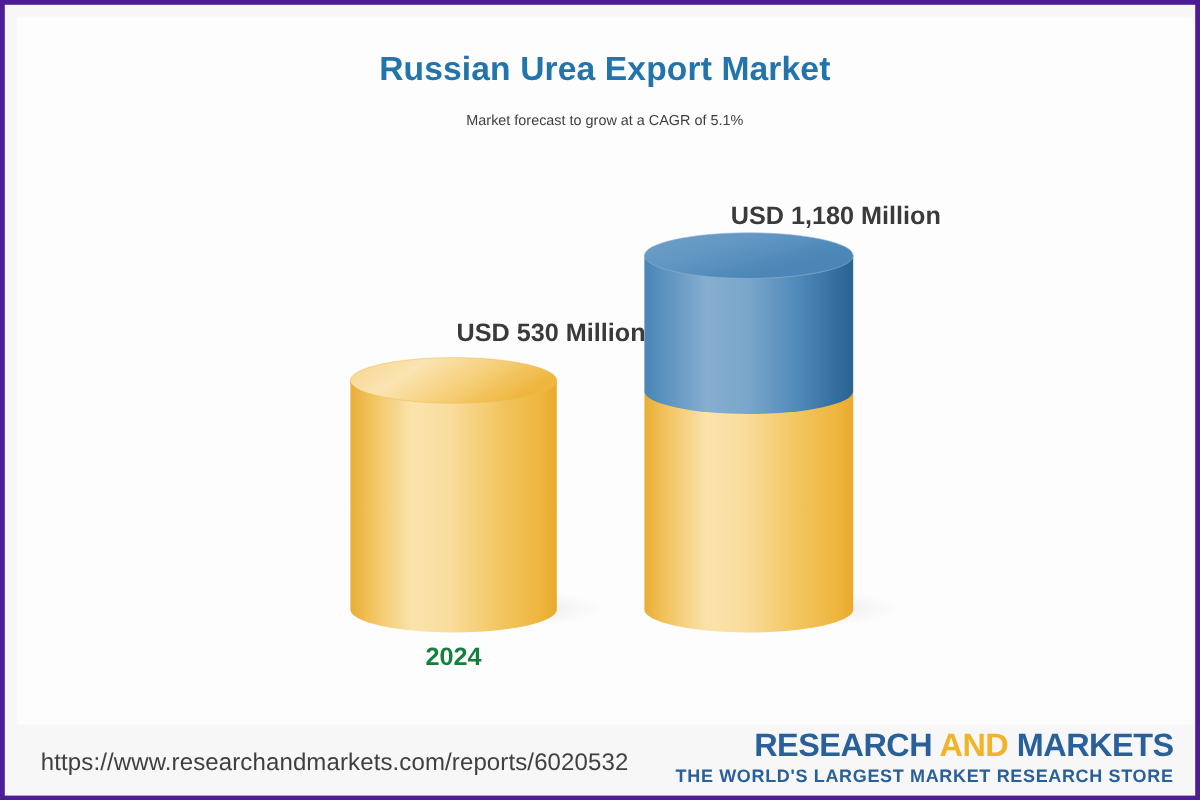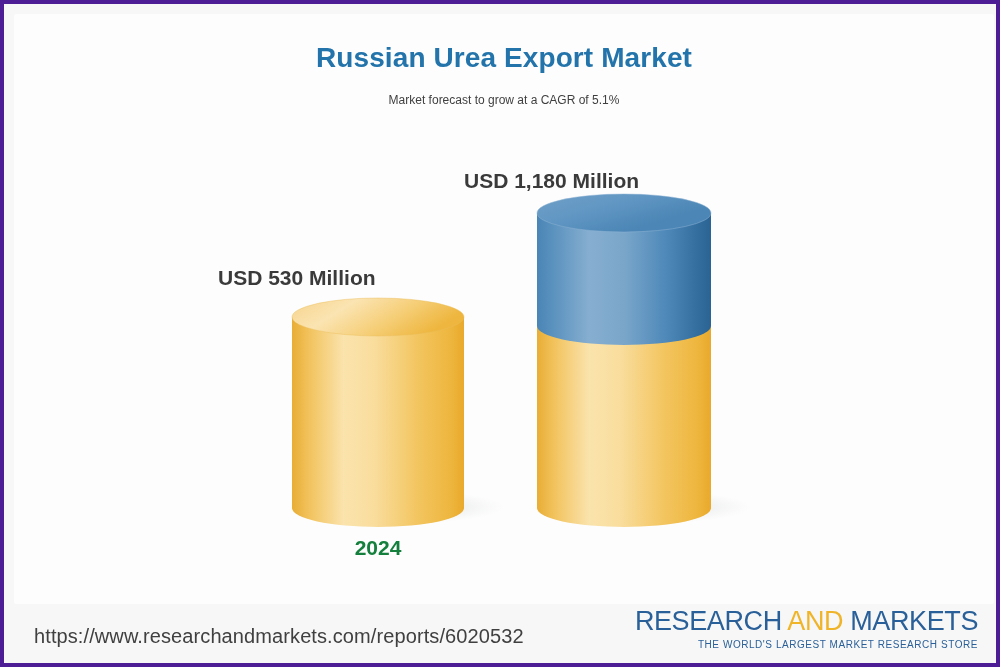--- a/index.html
+++ b/index.html
@@ -65,21 +65,21 @@
     top: 0;
     width: 1000px;
     height: 667px;
   }
 
   .value-label {
     position: absolute;
     font-size: 21px;
     font-weight: bold;
     color: #3a3a3a;
-    text-align: left;
+    text-align: right;
     white-space: nowrap;
   }
   .vl-2024 { left: 214px; top: 262px; width: 320px; }
   .vl-2033 { left: 460px; top: 165px; width: 320px; }
 
   .cat-label {
     position: absolute;
     font-size: 21px;
     font-weight: bold;
     color: #15803d;
@@ -111,32 +111,32 @@
 
   .logo {
     position: absolute;
     right: 18px;
     top: 604px;
     text-align: right;
     line-height: 1;
   }
   .logo-main {
     font-size: 27px;
-    font-weight: normal;
+    font-weight: bold;
     color: #2a6099;
     letter-spacing: -0.4px;
     white-space: nowrap;
   }
   .logo-main .logo-and {
     color: #f0b429;
   }
   .logo-tag {
     margin-top: 5px;
-    font-size: 10px;
-    font-weight: normal;
+    font-size: 15px;
+    font-weight: bold;
     color: #2a6099;
     letter-spacing: 0.55px;
     white-space: nowrap;
   }
 </style>
 </head>
 <body>
 
 <div id="infographic">
 

